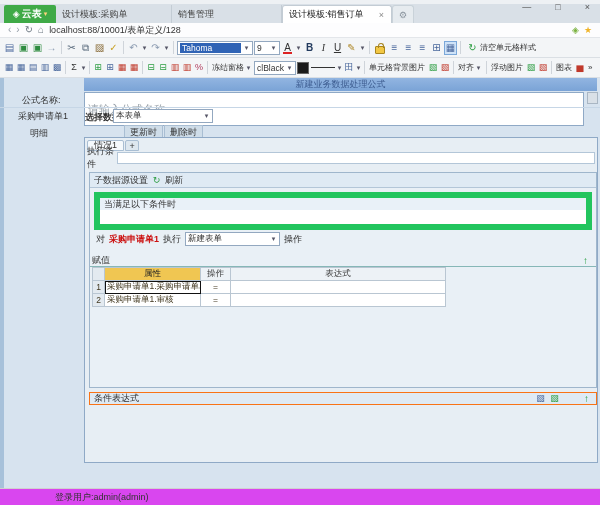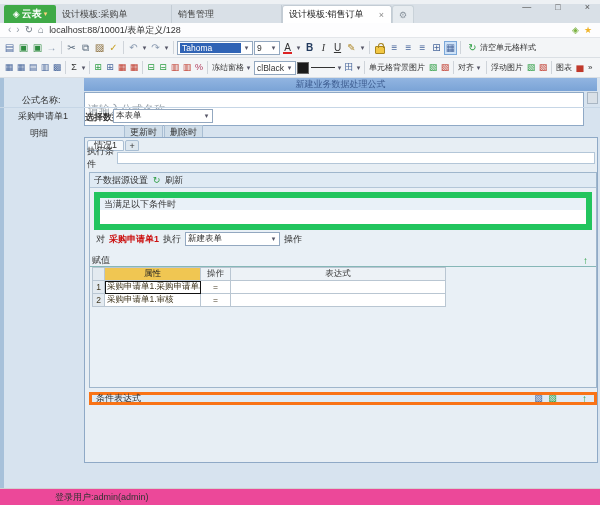--- a/index.html
+++ b/index.html
@@ -114,26 +114,26 @@
   .grid th.prop { background:#f0c652; color:#222; }
   .grid td.num,.grid th.num { width:12px; background:#e3eaf0; text-align:center; padding:0; }
   .grid td { background:#fff; color:#41371f; }
   .grid td.prop { width:96px; max-width:96px; overflow:hidden; white-space:nowrap; }
   .grid td.prop.sel { outline:1.5px solid #111; outline-offset:-1px; }
   .grid td.op,.grid th.op { width:30px; text-align:center; }
   .grid th.expr,.grid td.expr { width:215px; }
   .grid th.expr { }
 
   .cond-expr-bar { position:absolute; left:4px; top:254px; right:0; height:13px; background:#dfeaf4;
-                   border:3px solid #f97316; display:flex; align-items:center; padding:0 7px 0 4px; gap:3px; }
+                   border:1px solid #f97316; display:flex; align-items:center; padding:0 7px 0 4px; gap:3px; }
   .cond-expr-bar .spacer { flex:1; }
   .gap18 { width:18px; flex:none; }
   .mini { width:11px; height:11px; font-size:9px; }
 
-  .statusbar { height:17px; background:#ec4899; border-top:1px solid #d0d0d0; display:flex;
+  .statusbar { height:17px; background:#d946ef; border-top:1px solid #d0d0d0; display:flex;
                align-items:center; padding-left:55px; font-size:9px; color:#333; }
 </style>
 </head>
 <body>
 
 <div class="app">
 
   <div class="titlebar">
     <div class="logo">
       <span class="lg-ic" style="color: rgb(255, 255, 255);">◈</span>

